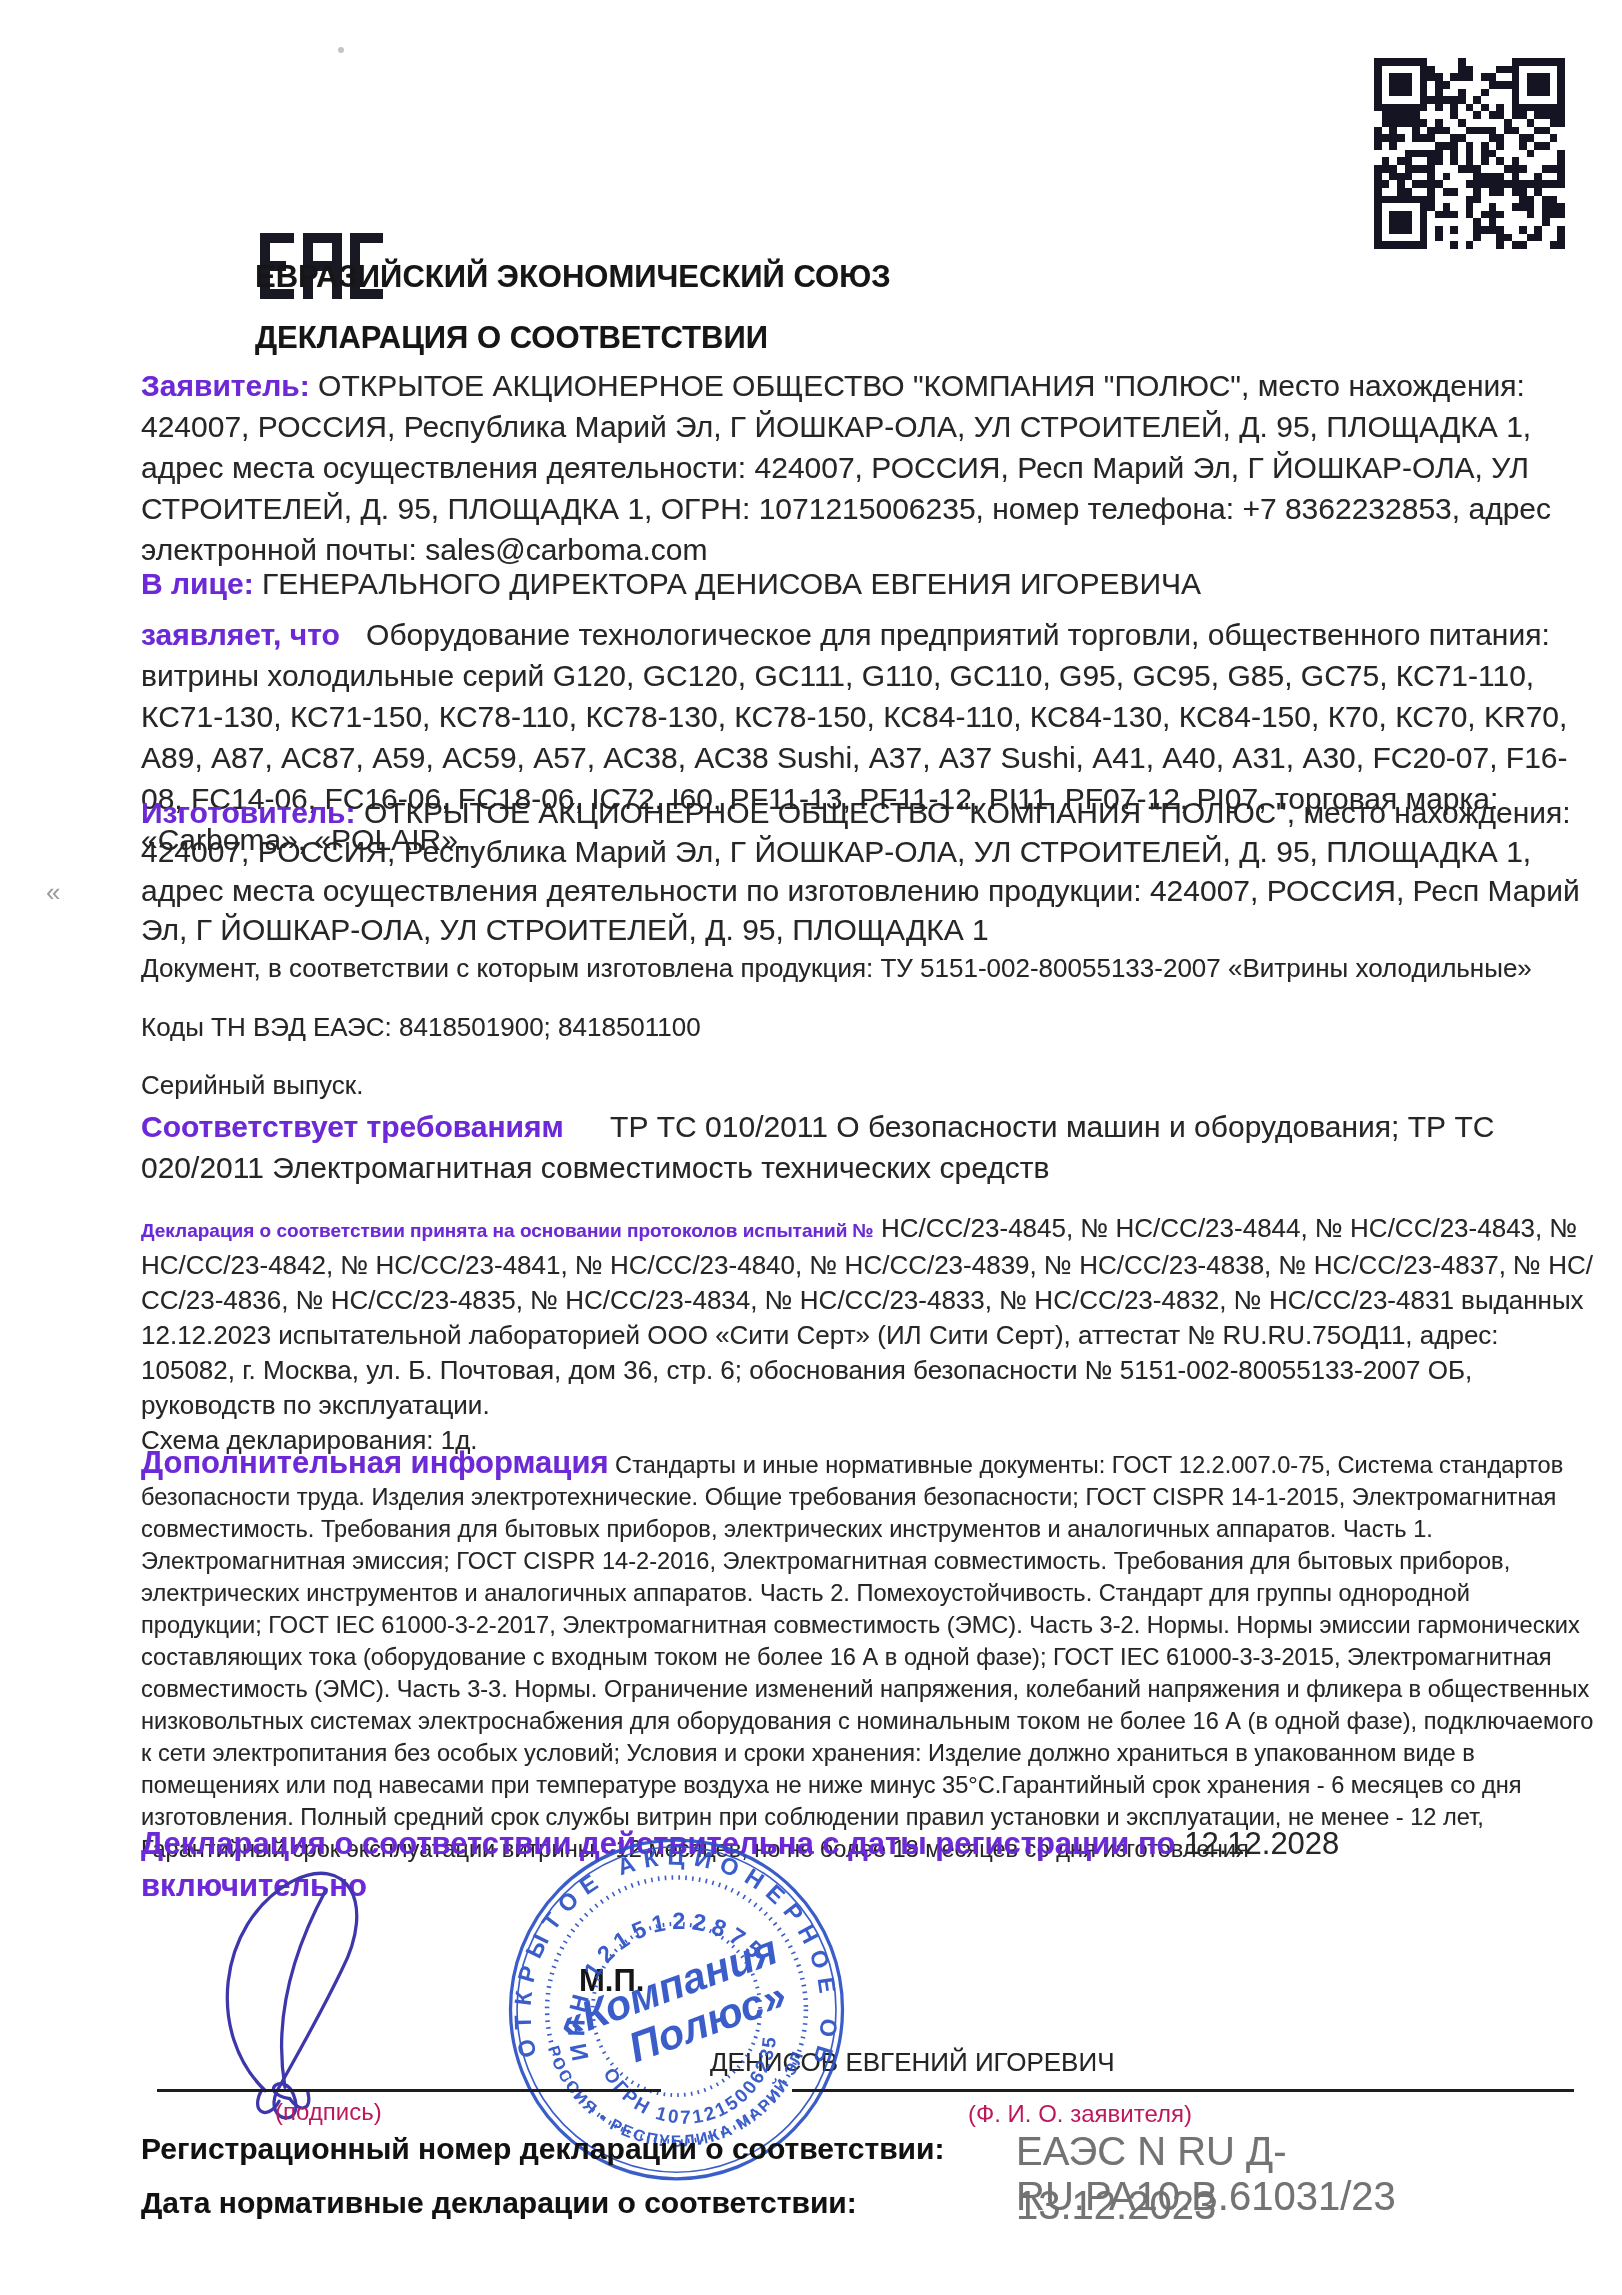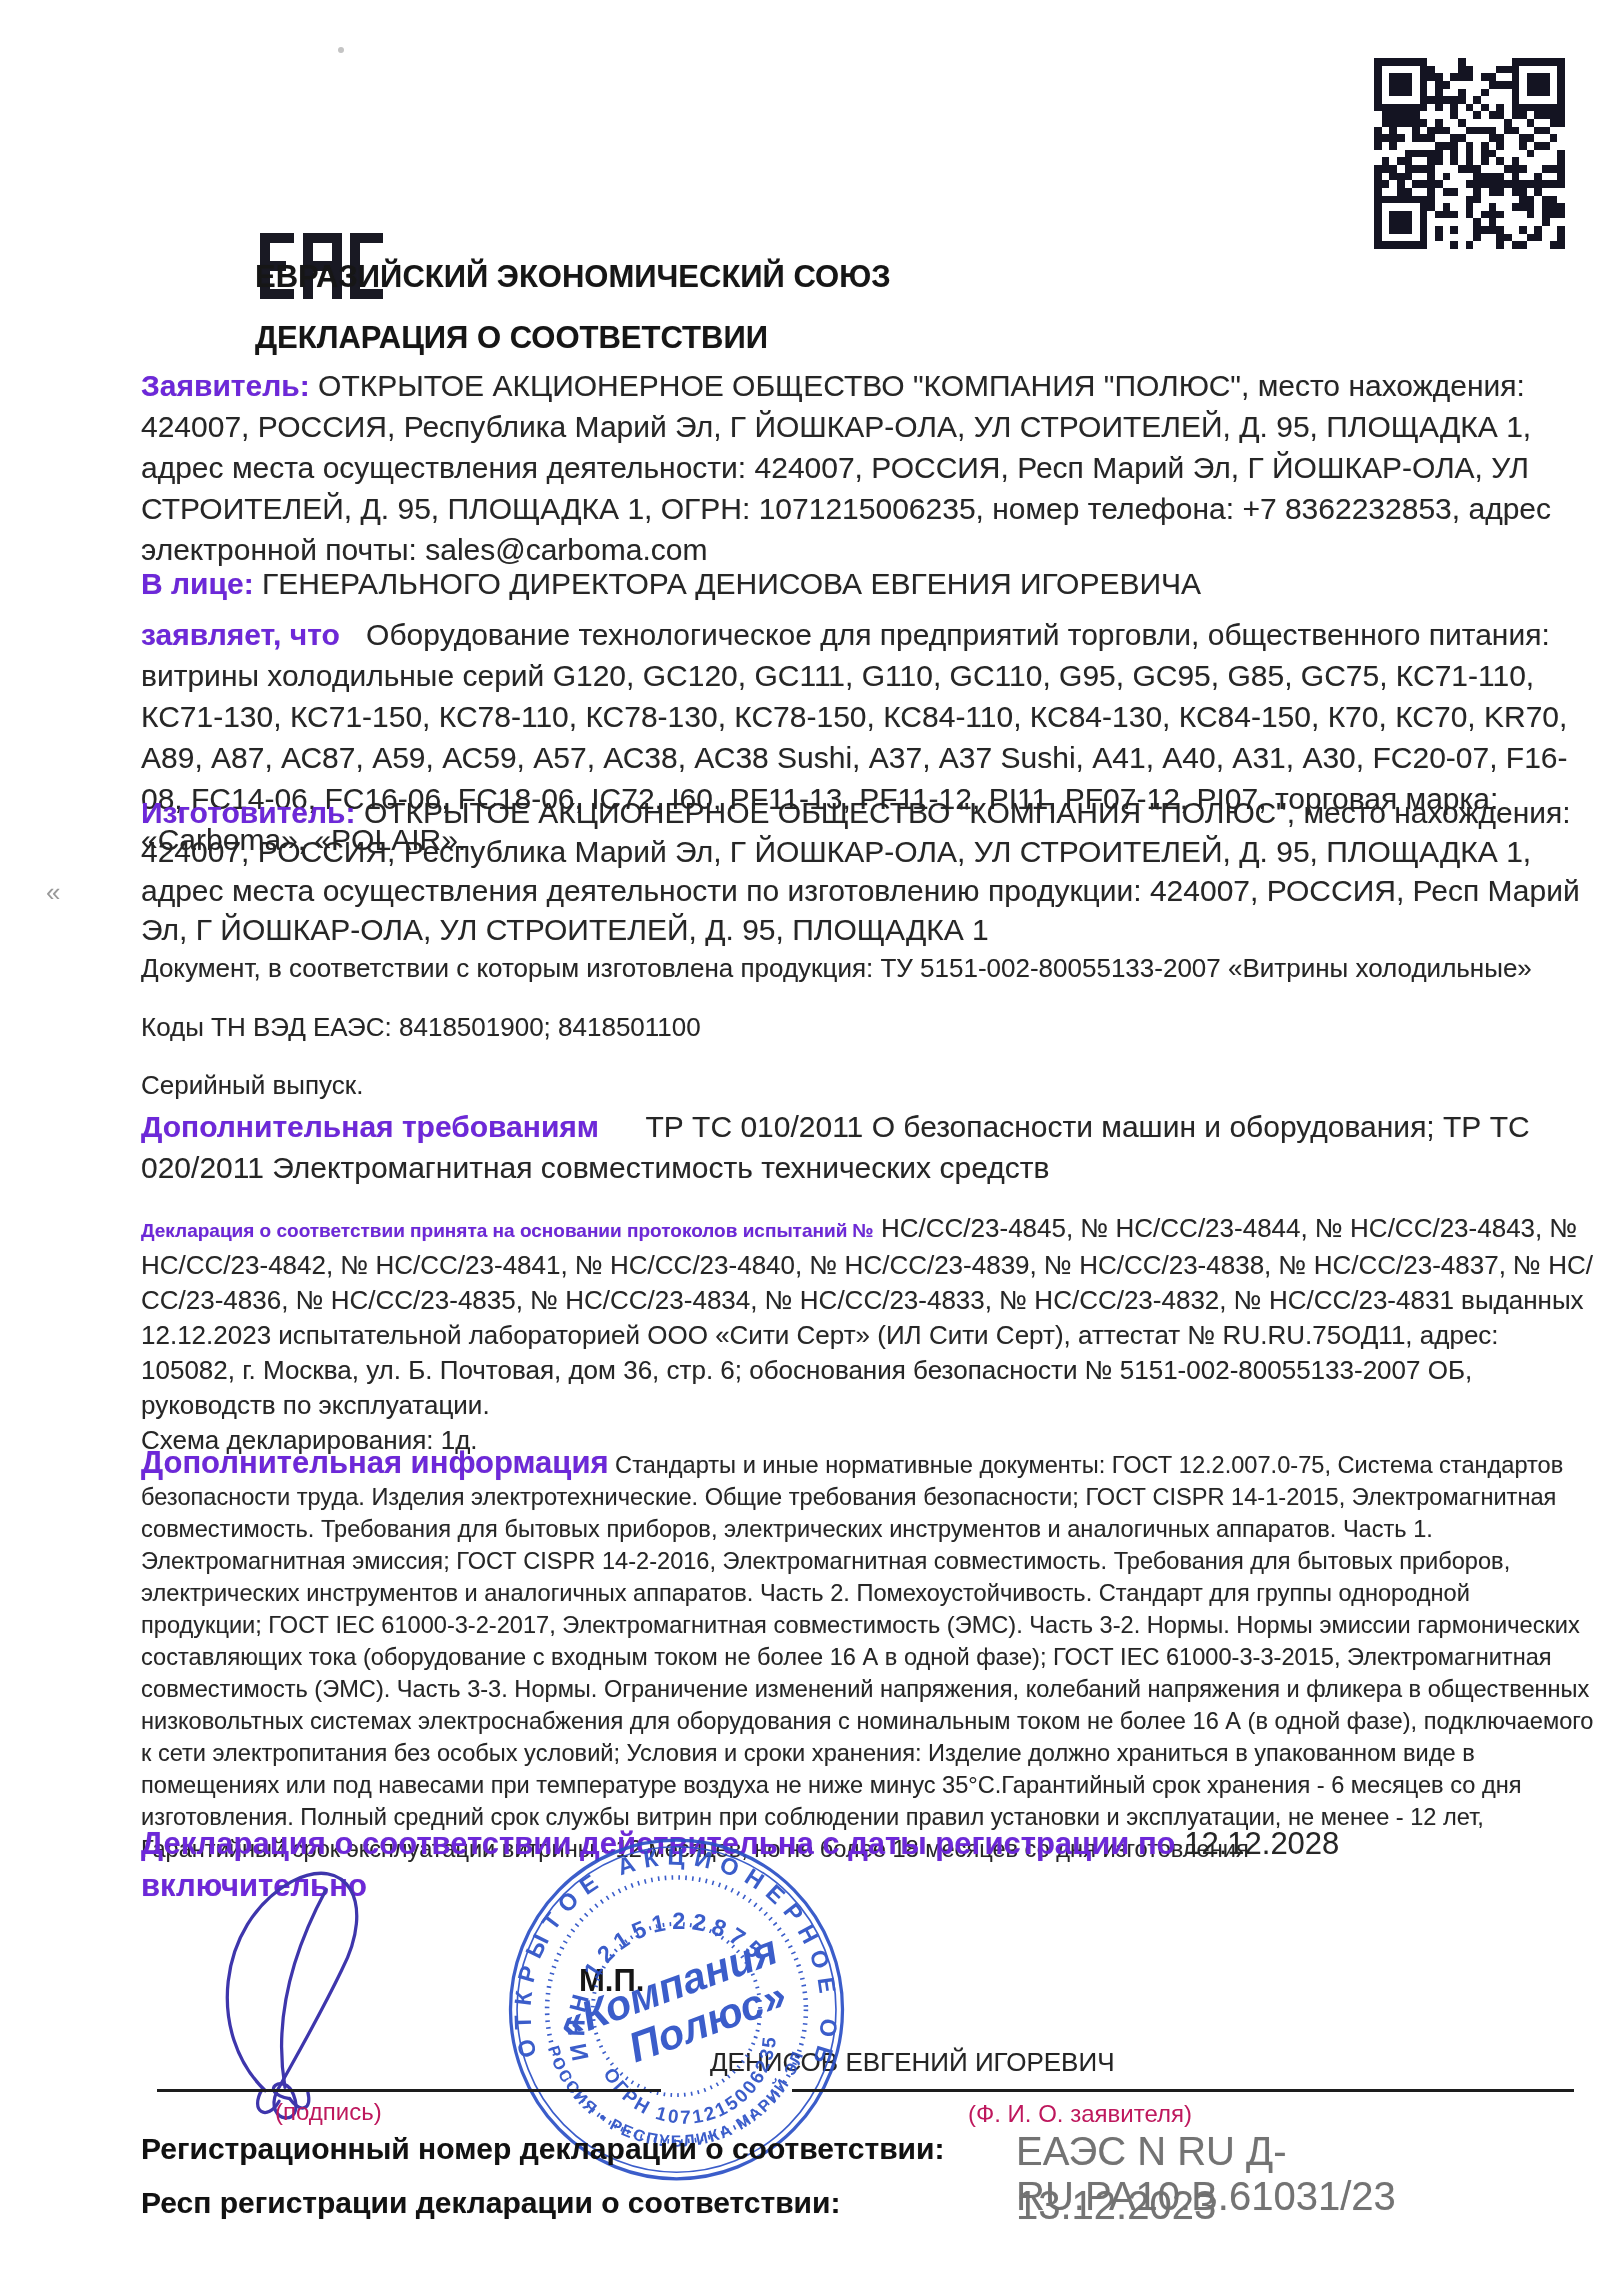--- a/index.html
+++ b/index.html
@@ -407,21 +407,21 @@
     <span>ОТКРЫТОЕ АКЦИОНЕРНОЕ ОБЩЕСТВО "КОМПАНИЯ "ПОЛЮС", место нахождения: 424007, РОССИЯ, Республика Марий Эл, Г ЙОШКАР-ОЛА, УЛ СТРОИТЕЛЕЙ, Д. 95, ПЛОЩАДКА 1, адрес места осуществления деятельности по изготовлению продукции: 424007, РОССИЯ, Респ Марий Эл, Г ЙОШКАР-ОЛА, УЛ СТРОИТЕЛЕЙ, Д. 95, ПЛОЩАДКА 1</span>
   </div>
 
   <div class="abs para small" style="left:141px;top:950px;">Документ, в соответствии с которым изготовлена продукция: ТУ 5151-002-80055133-2007 «Витрины холодильные»</div>
 
   <div class="abs para small" style="left:141px;top:1009px;">Коды ТН ВЭД ЕАЭС: 8418501900; 8418501100</div>
 
   <div class="abs para small" style="left:141px;top:1067px;">Серийный выпуск.</div>
 
   <div class="abs para" style="left:141px;top:1106px;">
-    <span class="blab" style="margin-right:38px;">Дополнительная требованиям</span>
+    <span class="blab" style="margin-right:38px;">Соответствует требованиям</span>
     <span>ТР ТС 010/2011 О безопасности машин и оборудования; ТР ТС 020/2011 Электромагнитная совместимость технических средств</span>
   </div>
 
   <div class="abs para" style="left:141px;top:1211px;font-size:26px;line-height:35px;">
     <span class="blab" style="font-size:19px;">Декларация о соответствии принята на основании протоколов испытаний №</span>
     <span>НС/СС/23-4845, № НС/СС/23-4844, № НС/СС/23-4843, № НС/СС/23-4842, № НС/СС/23-4841, № НС/СС/23-4840, № НС/СС/23-4839, № НС/СС/23-4838, № НС/СС/23-4837, № НС/СС/23-4836, № НС/СС/23-4835, № НС/СС/23-4834, № НС/СС/23-4833, № НС/СС/23-4832, № НС/СС/23-4831 выданных 12.12.2023 испытательной лабораторией ООО «Сити Серт» (ИЛ Сити Серт), аттестат № RU.RU.75ОД11, адрес: 105082, г. Москва, ул. Б. Почтовая, дом 36, стр. 6; обоснования безопасности № 5151-002-80055133-2007 ОБ, руководств по эксплуатации.</span>
     <br>
     <span>Схема декларирования: 1д.</span>
   </div>
 
@@ -491,17 +491,17 @@
     </svg>
   </div>
 
   <div class="sigline" style="left:157px;top:2089px;width:504px;"></div>
   <div class="sigline" style="left:792px;top:2089px;width:782px;"></div>
   <div class="abs caption" style="left:275px;top:2098px;">(подпись)</div>
   <div class="abs caption" style="left:968px;top:2100px;">(Ф. И. О. заявителя)</div>
 
   <div class="abs reglabel" style="left:141px;top:2132px;">Регистрационный номер декларации о соответствии:</div>
   <div class="abs regvalue" style="left:1000px;top:2129px;">ЕАЭС N RU Д-RU.РА10.В.61031/23</div>
-  <div class="abs reglabel" style="left:141px;top:2186px;">Респ регистрации декларации о соответствии:</div>
+  <div class="abs reglabel" style="left:141px;top:2186px;">Дата нормативные декларации о соответствии:</div>
   <div class="abs regvalue" style="left:1000px;top:2183px;">13.12.2023</div>
 
 </div>
 
 
 </body></html>

